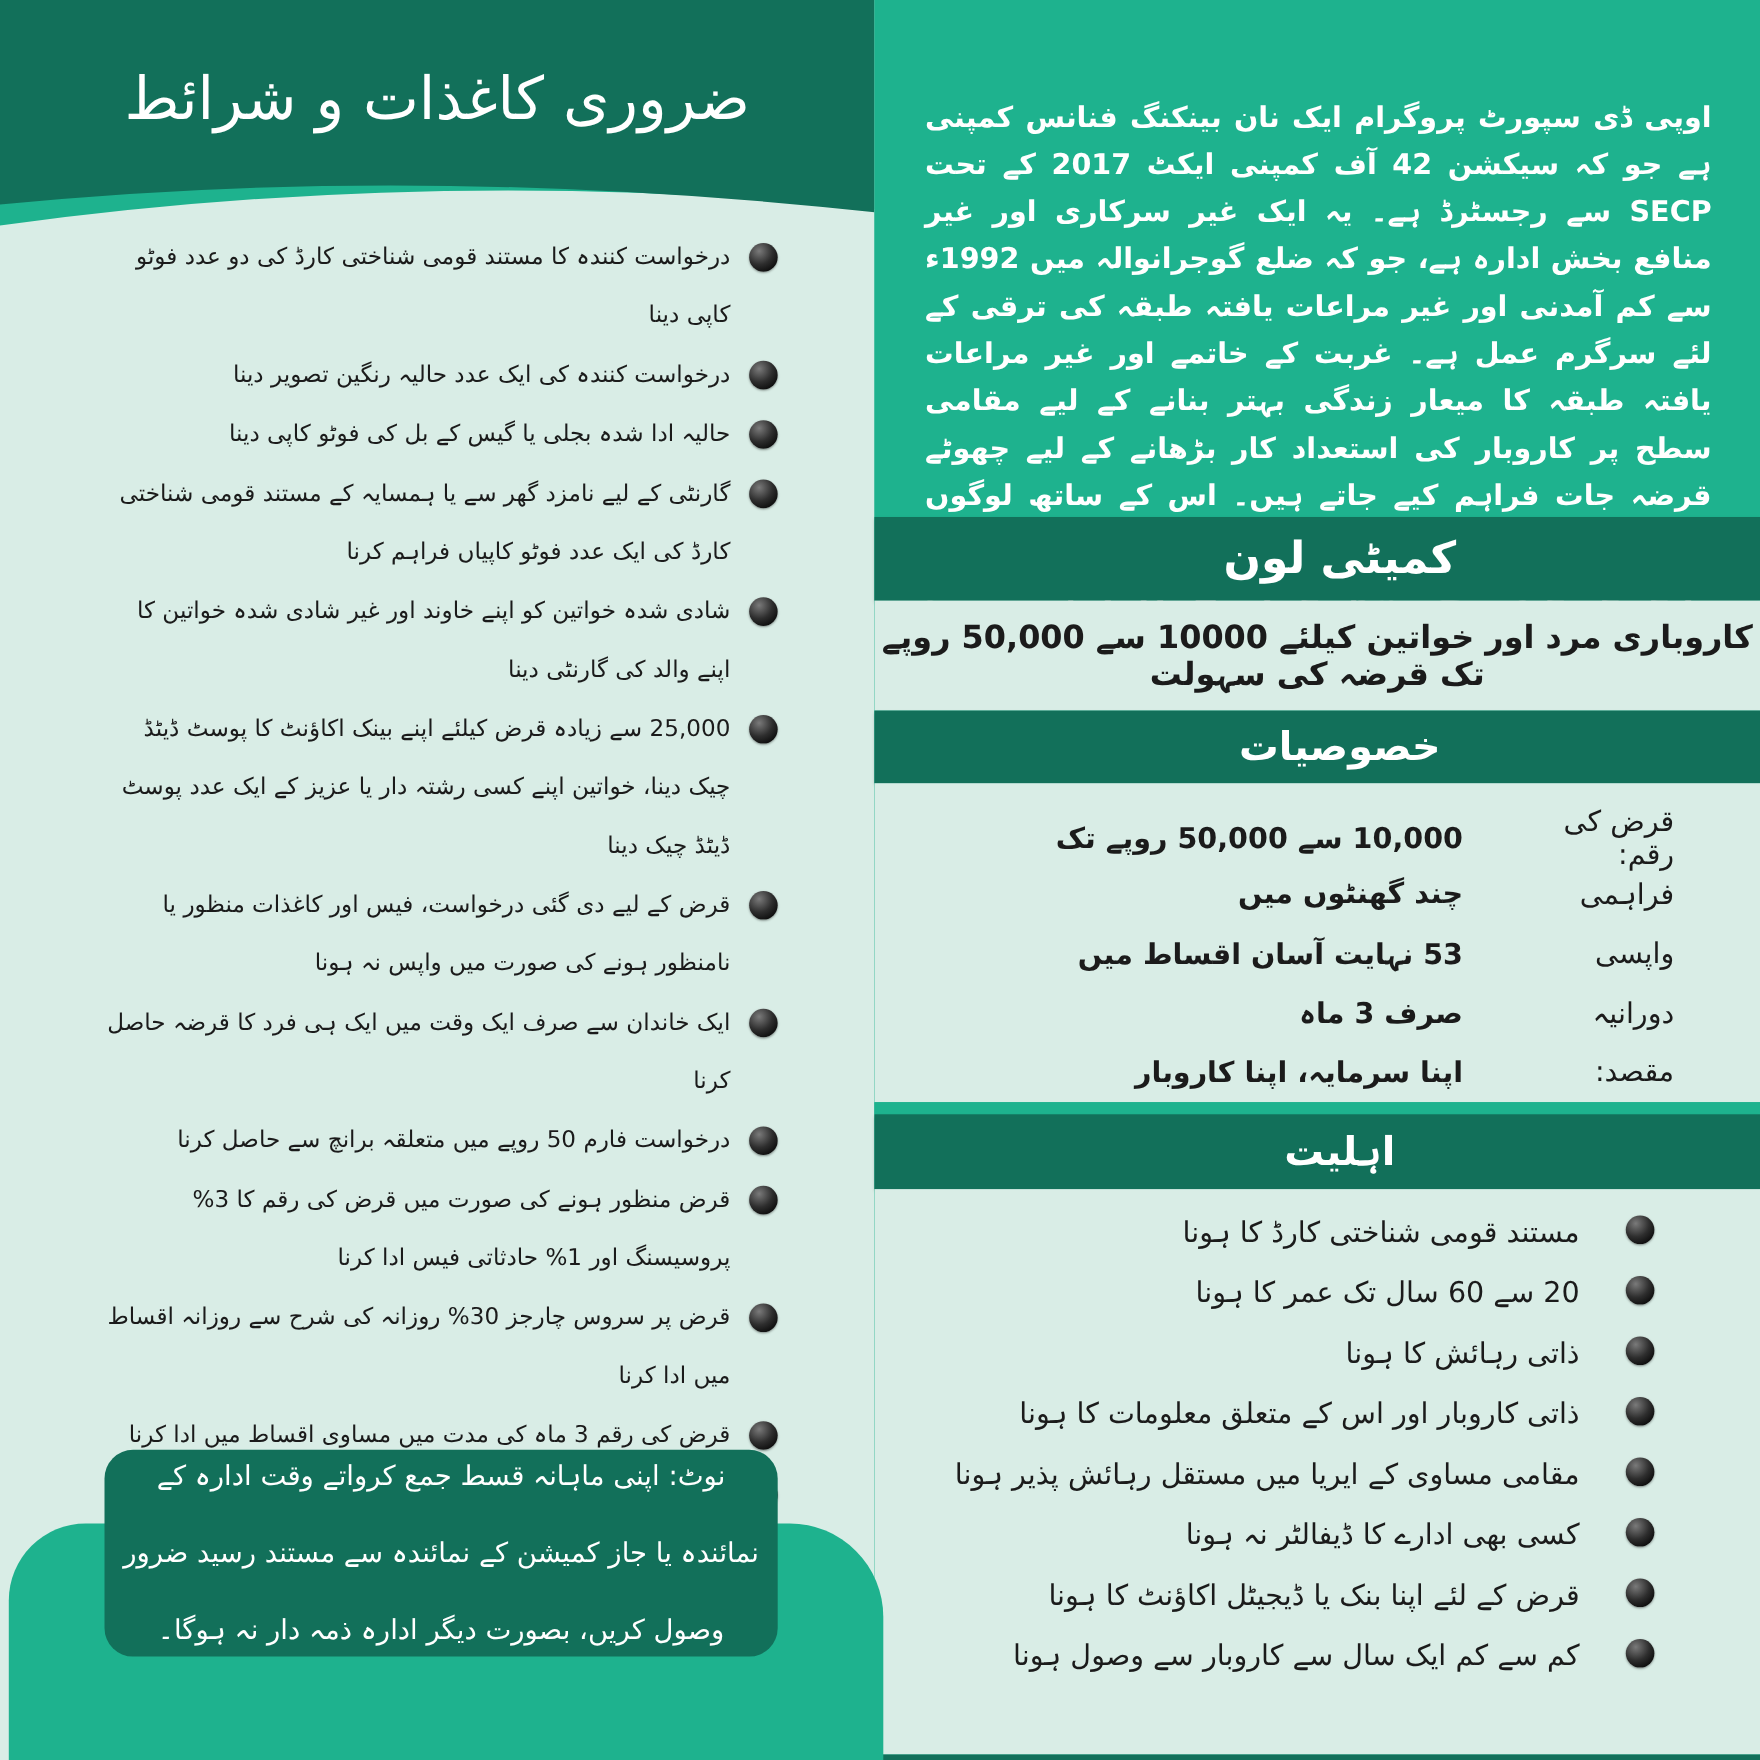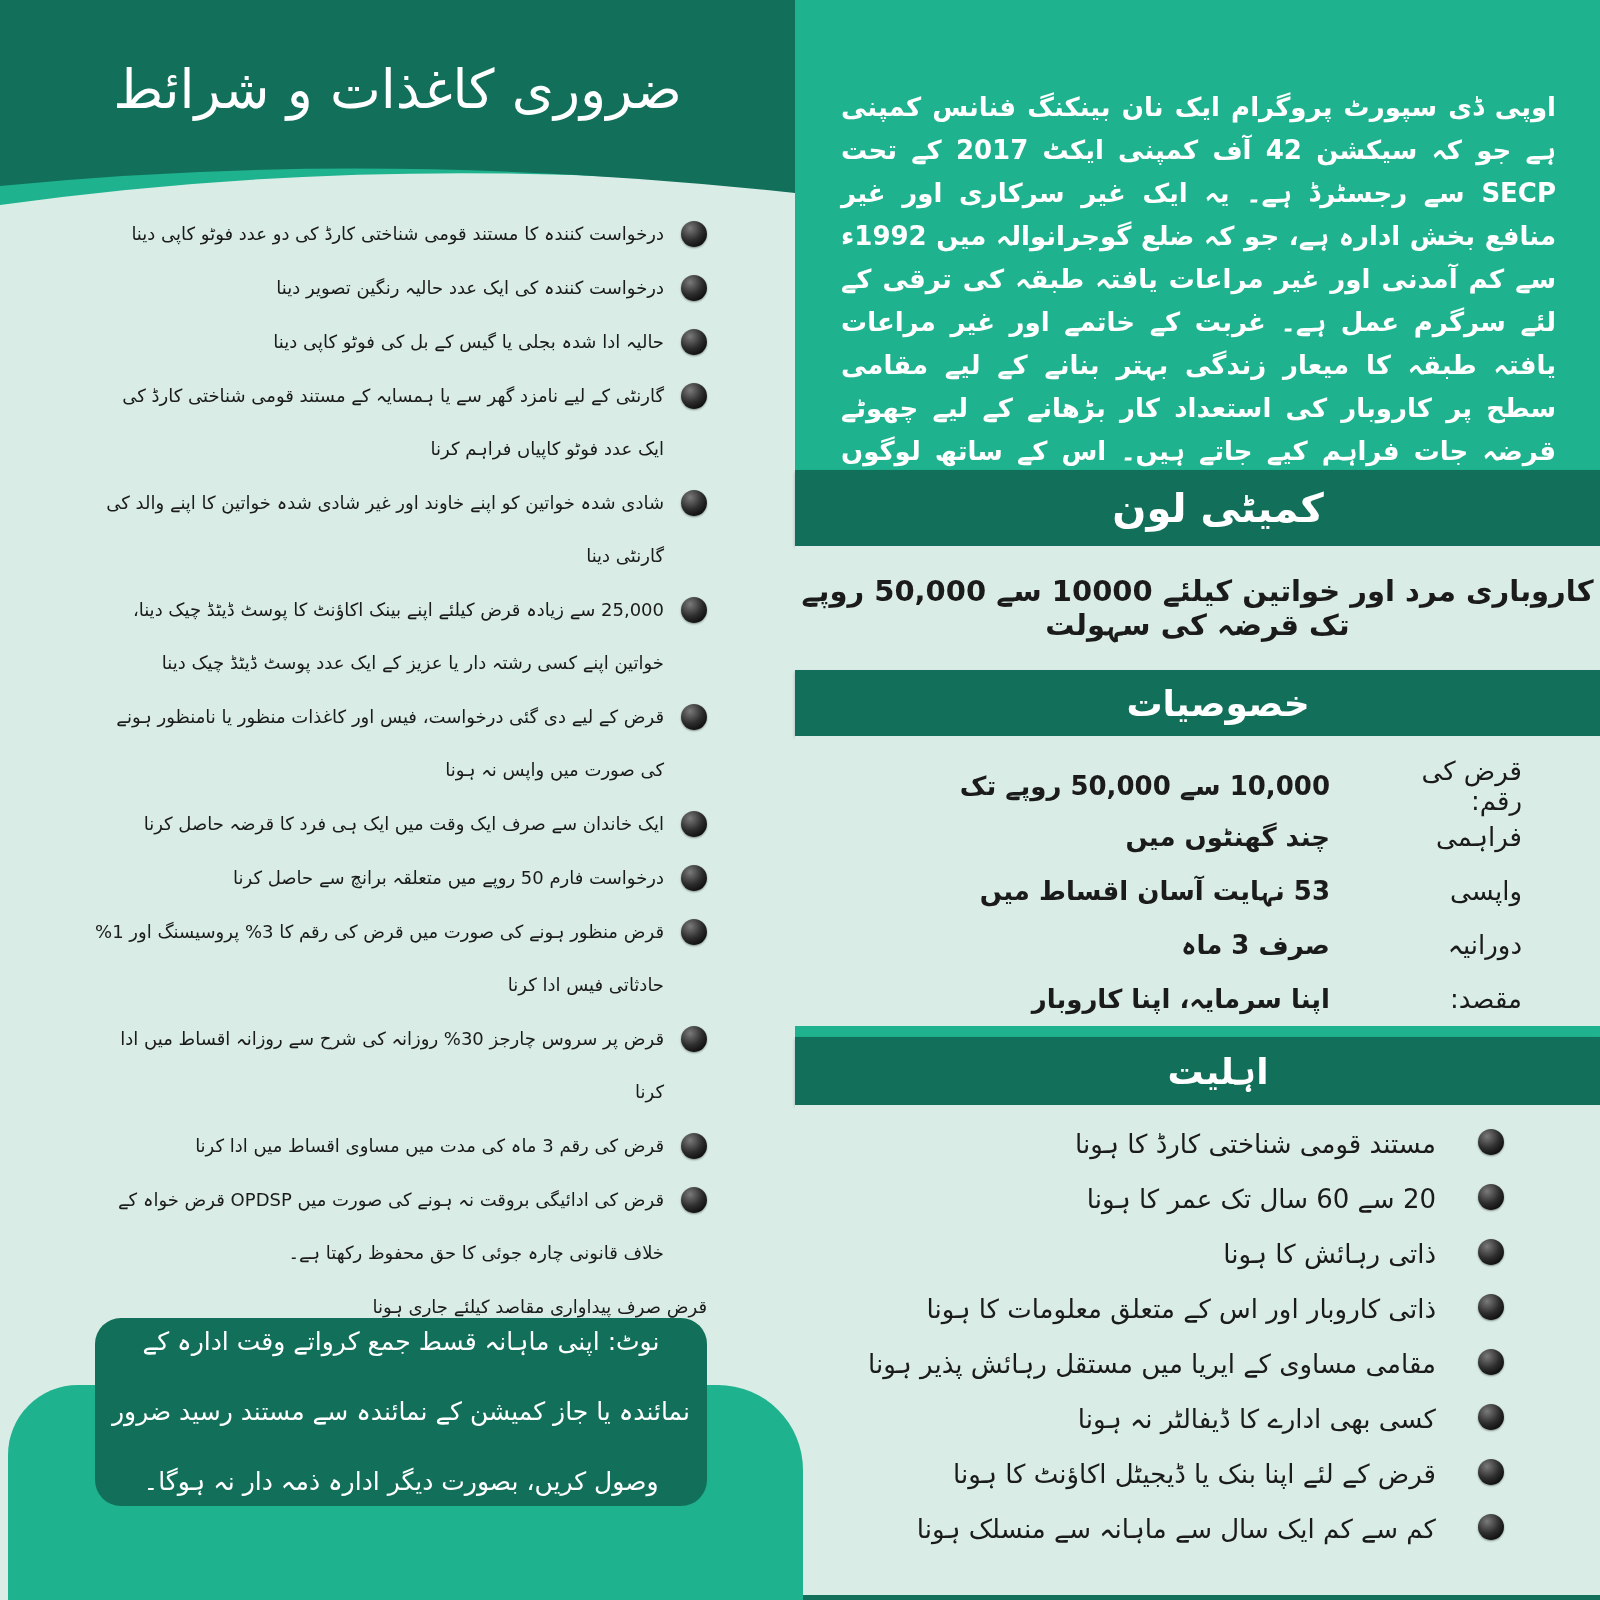--- a/index.html
+++ b/index.html
@@ -9,42 +9,42 @@
   
   .left-panel{position:absolute;left:0;top:0;width:795px;height:1600px;background:#D9EDE6;}
   .header-curve{position:absolute;left:0;top:0;width:795px;height:215px;display:block;}
   .left-title{position:absolute;left:0;top:58px;width:795px;text-align:center;
     color:#fff;font-size:54px;font-weight:normal;direction:rtl;letter-spacing:0;z-index:3;}
   .req-list{position:absolute;top:207px;right:88px;left:95px;direction:rtl;z-index:2;}
   .req-row{display:flex;direction:rtl;align-items:flex-start;margin-bottom:1px;}
   .sphere{flex:none;width:26px;height:26px;border-radius:50%;margin-top:14px;margin-left:17px;
     background:radial-gradient(circle at 35% 28%,#7a7a7a,#2e2e2e 48%,#000 92%);
     box-shadow:0 1px 2px rgba(0,0,0,.4);}
-  .req-text{direction:rtl;text-align:right;color:#1B1B1B;font-size:18px;line-height:53px;}
+  .req-text{direction:rtl;text-align:right;color:#1B1B1B;font-size:21px;line-height:53px;}
 
   .note-box{position:absolute;left:95px;top:1318px;width:612px;height:188px;background:#12705A;
     border-radius:26px;z-index:6;display:flex;align-items:center;justify-content:center;padding:0 12px;box-sizing:border-box;}
   .note-text{direction:rtl;text-align:center;color:#fff;font-size:25px;line-height:70px;}
 
   .bottom-teal{position:absolute;left:8px;top:1385px;width:795px;height:215px;background:#1EB28E;
     border-radius:70px 85px 0 0;z-index:4;}
 
   
   .right-panel{position:absolute;left:795px;top:0;width:805px;height:1600px;background:#1EB28E;
     display:flex;flex-direction:column;}
   .intro-wrap{height:470px;box-sizing:border-box;padding:86px 44px 0 46px;}
   .intro{direction:rtl;text-align:justify;color:#fff;font-size:26px;line-height:43px;font-weight:bold;}
   .band{background:#12705A;color:#fff;display:flex;align-items:center;justify-content:center;
     box-shadow:0 2px 3px rgba(0,0,0,.25);padding-left:41px;}
   .band-1{height:76px;}
   .band-2{height:66px;}
   .band-3{height:68px;}
   .band .band-title{font-size:40px;font-weight:bold;direction:rtl;}
   .band-2 .band-title,.band-3 .band-title{font-size:36px;}
-  .mint-desc{height:124px;background:#D9EDE6;display:flex;align-items:center;justify-content:center;}
+  .mint-desc{height:100px;background:#D9EDE6;display:flex;align-items:center;justify-content:center;}
   .mint-desc .desc-text{direction:rtl;text-align:center;color:#1B1B1B;font-size:29px;font-weight:bold;}
   .features{height:290px;background:#D9EDE6;box-sizing:border-box;padding:20px 78px 0 40px;}
   .feature-row{display:grid;direction:rtl;grid-template-columns:150px 1fr;column-gap:42px;height:54px;align-items:center;}
   .feature-label{direction:rtl;text-align:right;color:#1B1B1B;font-size:26px;}
   .feature-value{direction:rtl;text-align:right;color:#1B1B1B;font-size:26px;font-weight:bold;}
   .teal-gap{height:11px;background:#1EB28E;}
   .eligibility{flex:1;background:#D9EDE6;box-sizing:border-box;padding:24px 96px 0 40px;}
   .elig-row{display:flex;direction:rtl;align-items:flex-start;height:55px;}
   .elig-row .sphere{margin-top:0;margin-left:42px;}
   .elig-text{direction:rtl;text-align:right;color:#1B1B1B;font-size:26px;}
@@ -197,20 +197,20 @@
       <div class="elig-row">
           <span class="sphere"></span>
           <div class="elig-text">کسی بھی ادارے کا ڈیفالٹر نہ ہونا</div>
         </div>
       <div class="elig-row">
           <span class="sphere"></span>
           <div class="elig-text">قرض کے لئے اپنا بنک یا ڈیجیٹل اکاؤنٹ کا ہونا</div>
         </div>
       <div class="elig-row">
           <span class="sphere"></span>
-          <div class="elig-text">کم سے کم ایک سال سے ماہانہ سے منسلک ہونا</div>
+          <div class="elig-text">کم سے کم ایک سال سے کاروبار سے وصول ہونا</div>
         </div>
     </div>
 
     <div class="bottom-bar"></div>
   </div>
 
 </div>
 
 </body></html>

